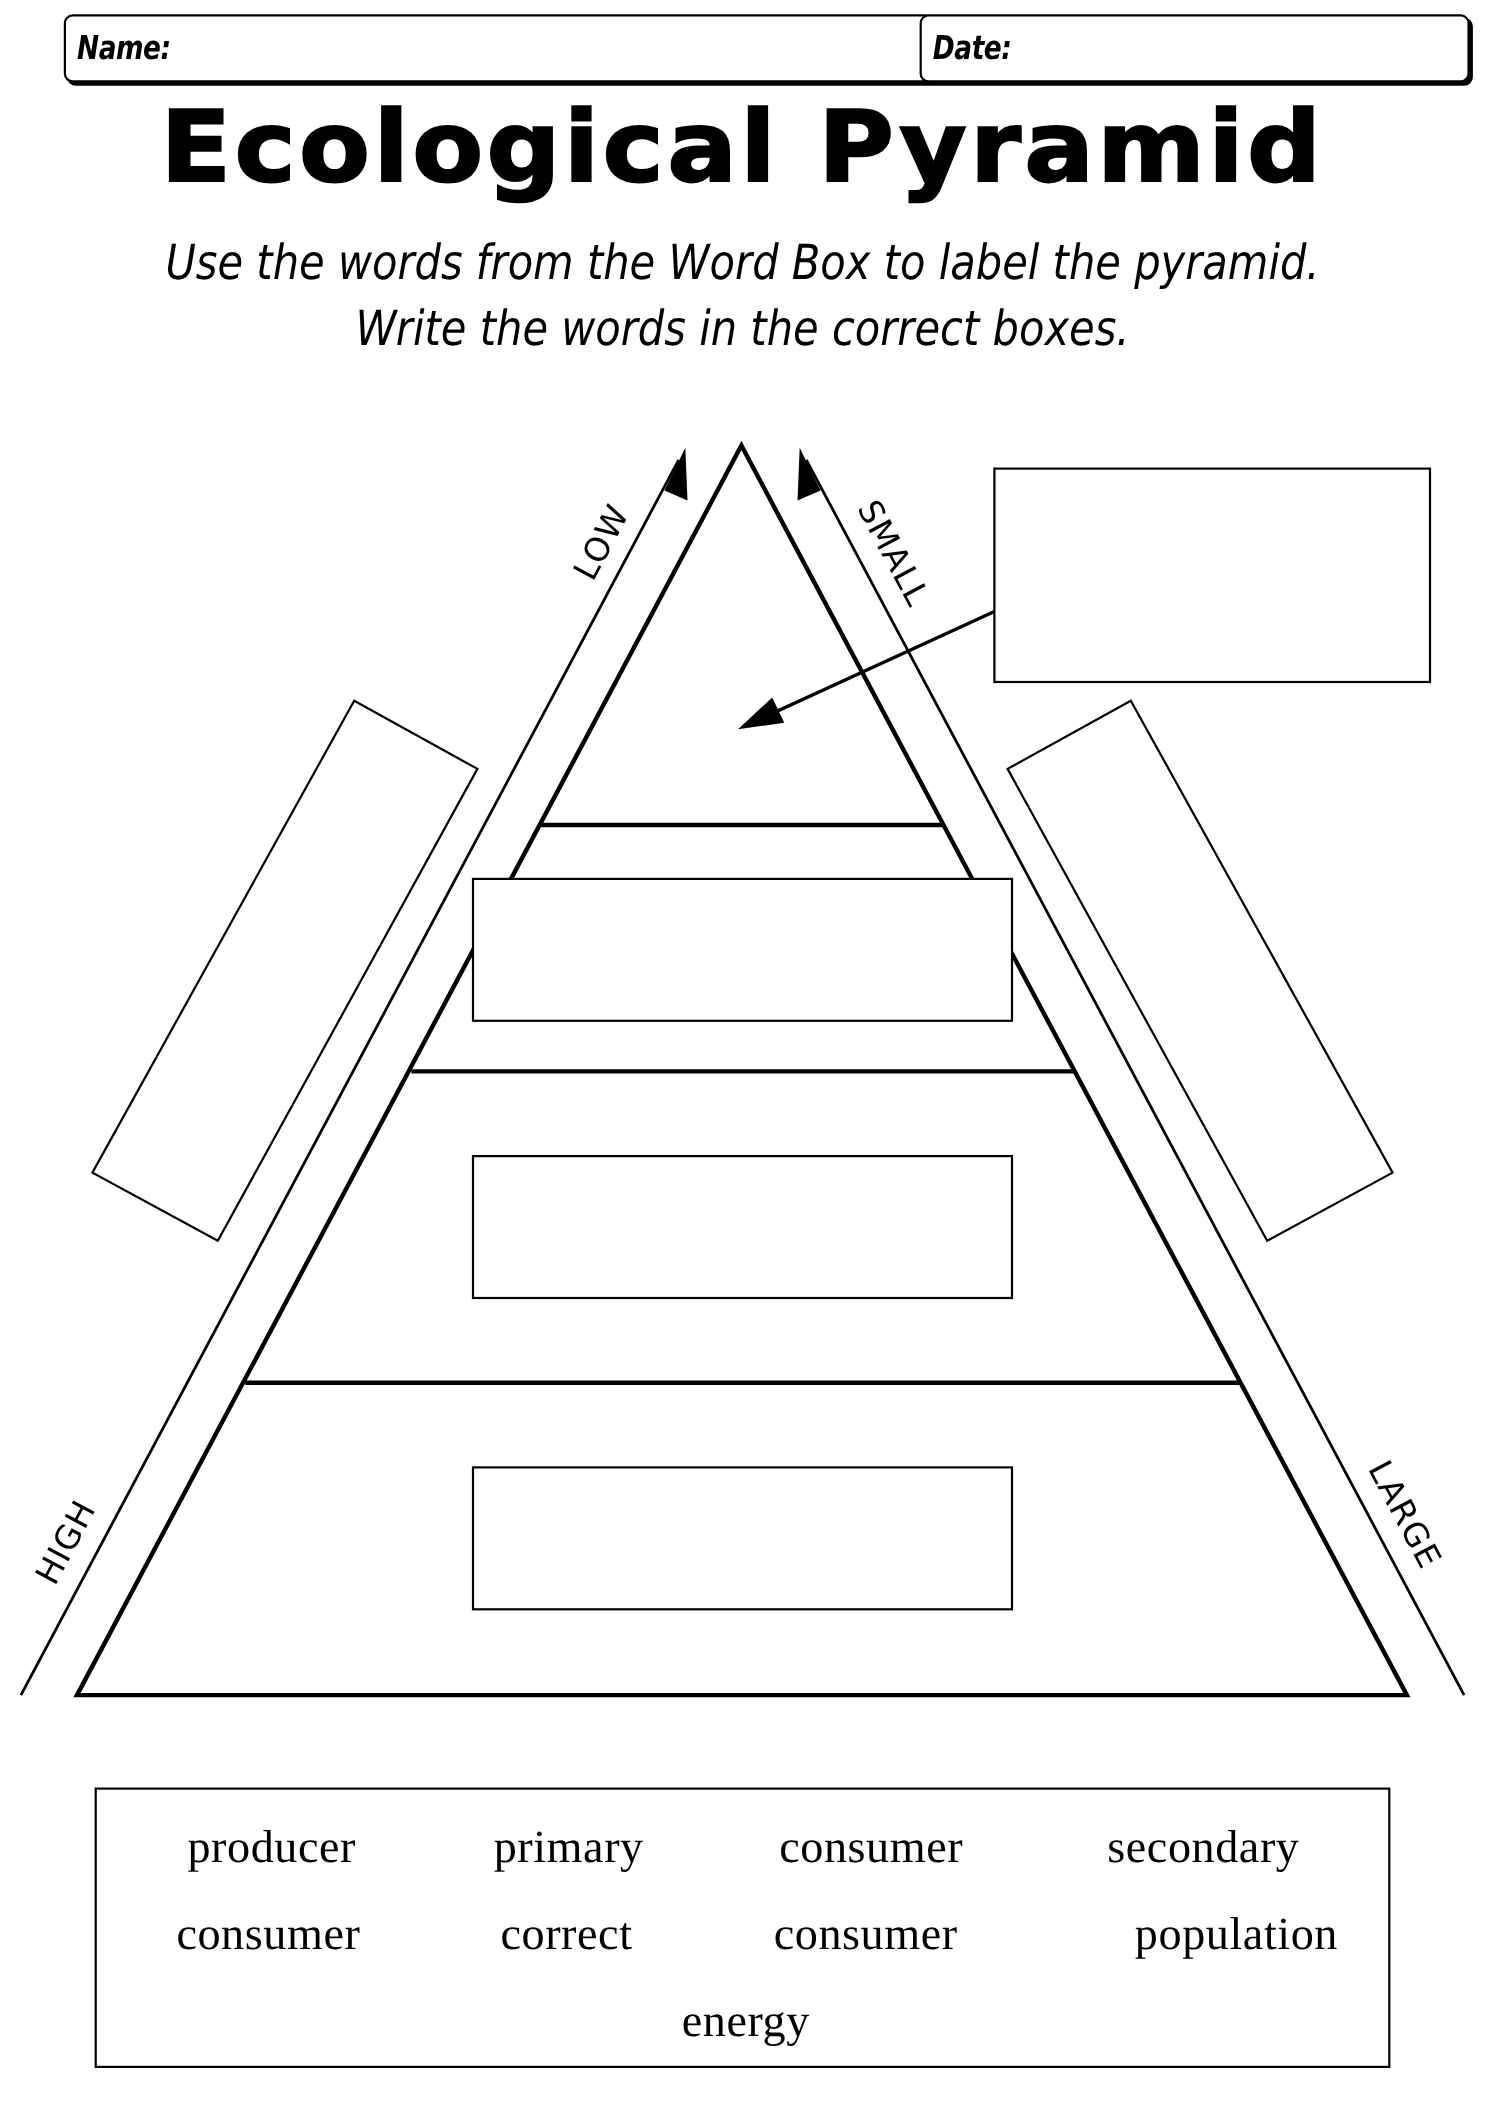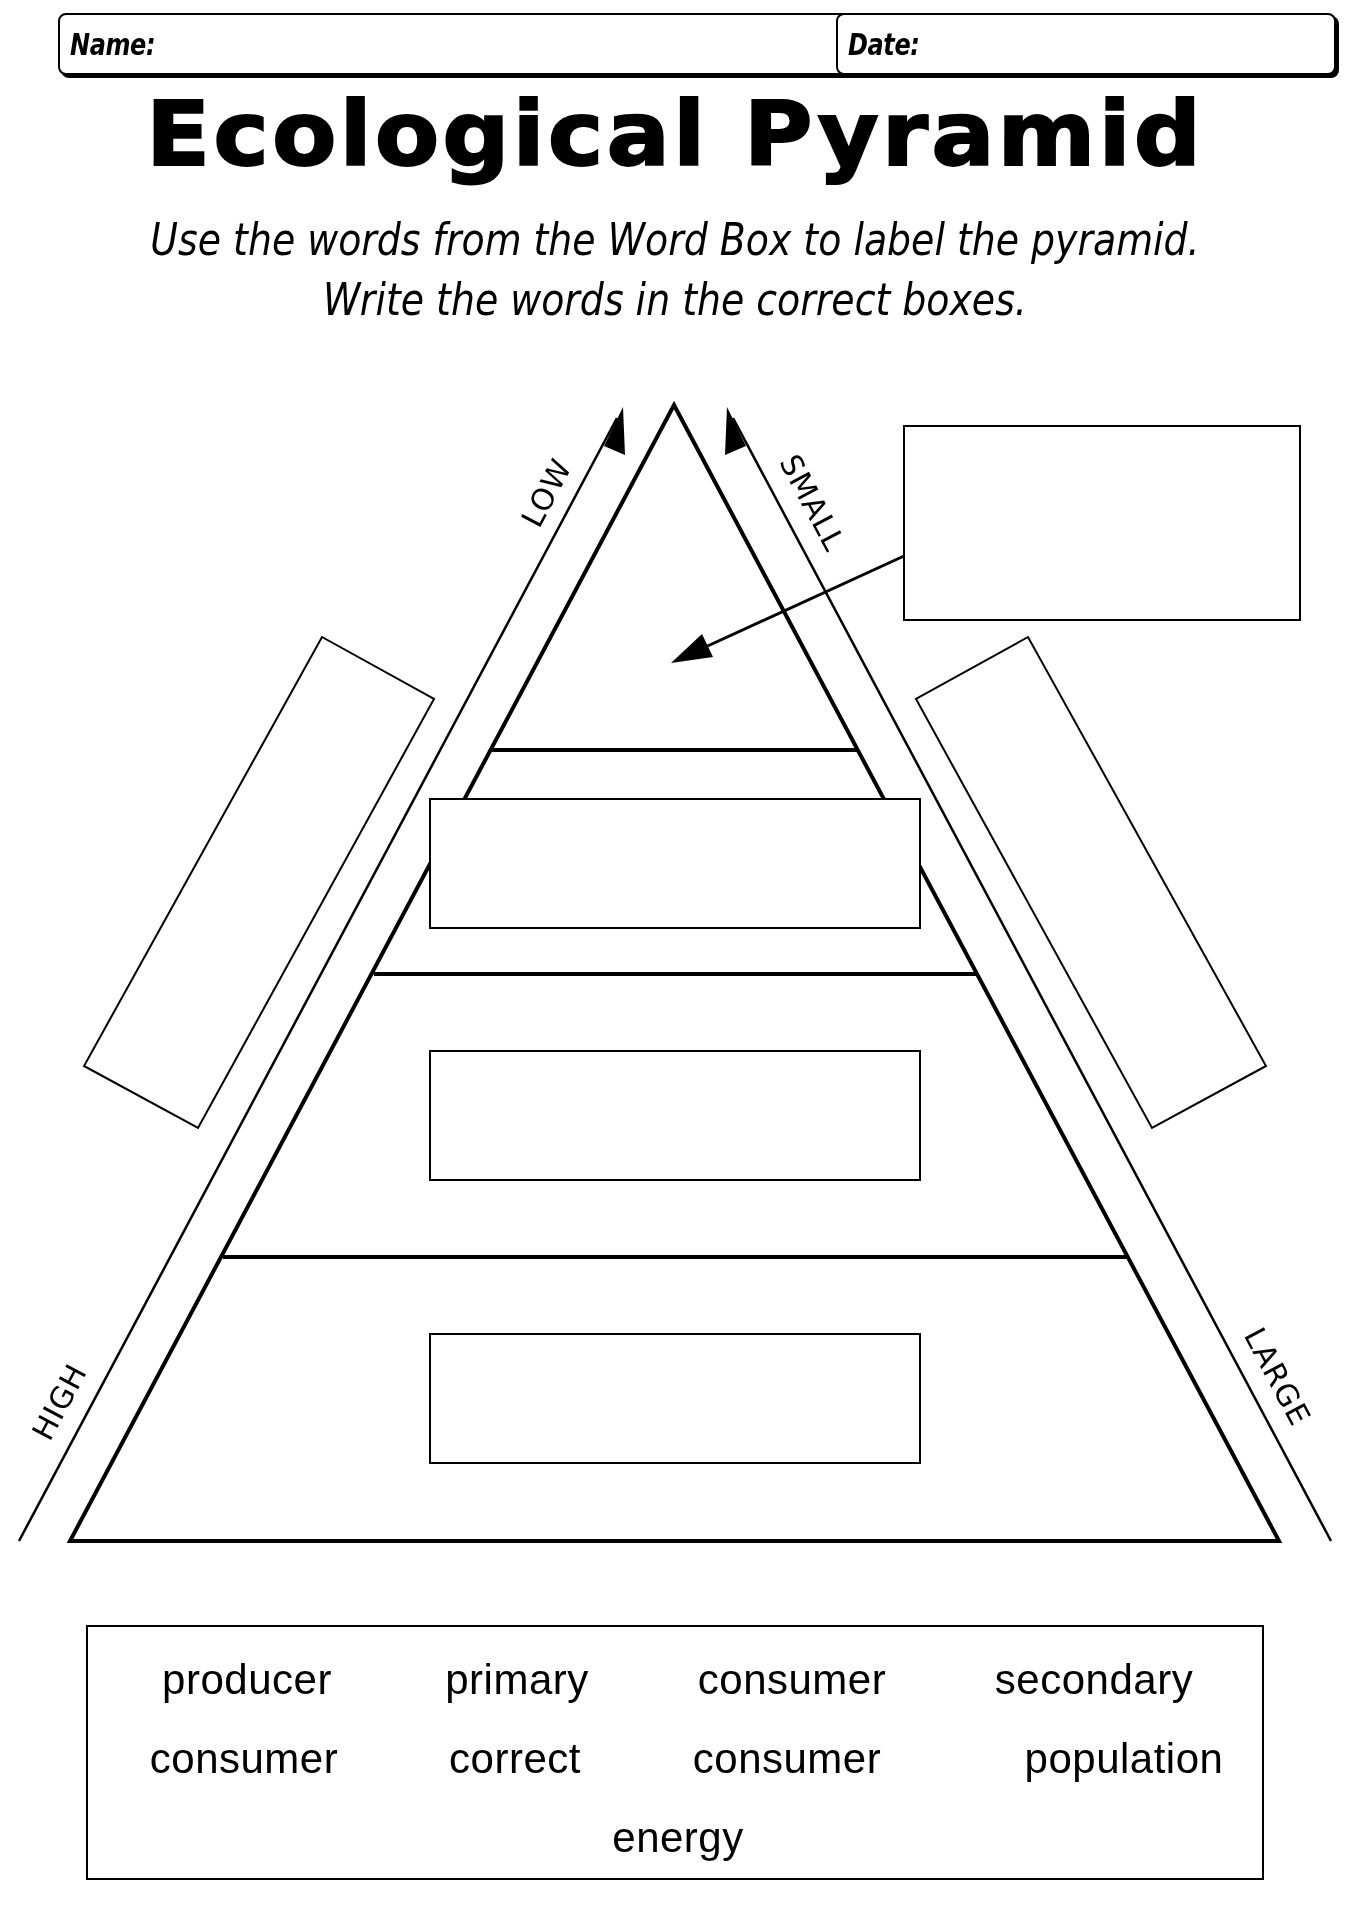--- a/index.html
+++ b/index.html
@@ -31,21 +31,21 @@
   #instr-2 { top: 278px; }
   svg.diagram { position: absolute; left: 0; top: 0; }
   .axis-label {
     font-family: "DejaVu Sans", sans-serif; font-size: 30px; letter-spacing: 1px;
   }
   .word-box {
     position: absolute; left: 86px; top: 1625px; width: 1178px; height: 255px;
     box-sizing: border-box; border: 2px solid #000; background: #fff;
   }
   .word {
-    position: absolute; font-family: Liberation Sans, sans-serif; font-size: 42px;
+    position: absolute; font-family: Liberation Serif, serif; font-size: 42px;
     transform: translateX(-50%); white-space: nowrap; line-height: 1;
     letter-spacing: 0.5px;
   }
   .answer-box { cursor: text; }
 </style>
 </head>
 <body>
 
 <div class="field-box" id="name-box">
   <span class="field-label">Name:</span>

